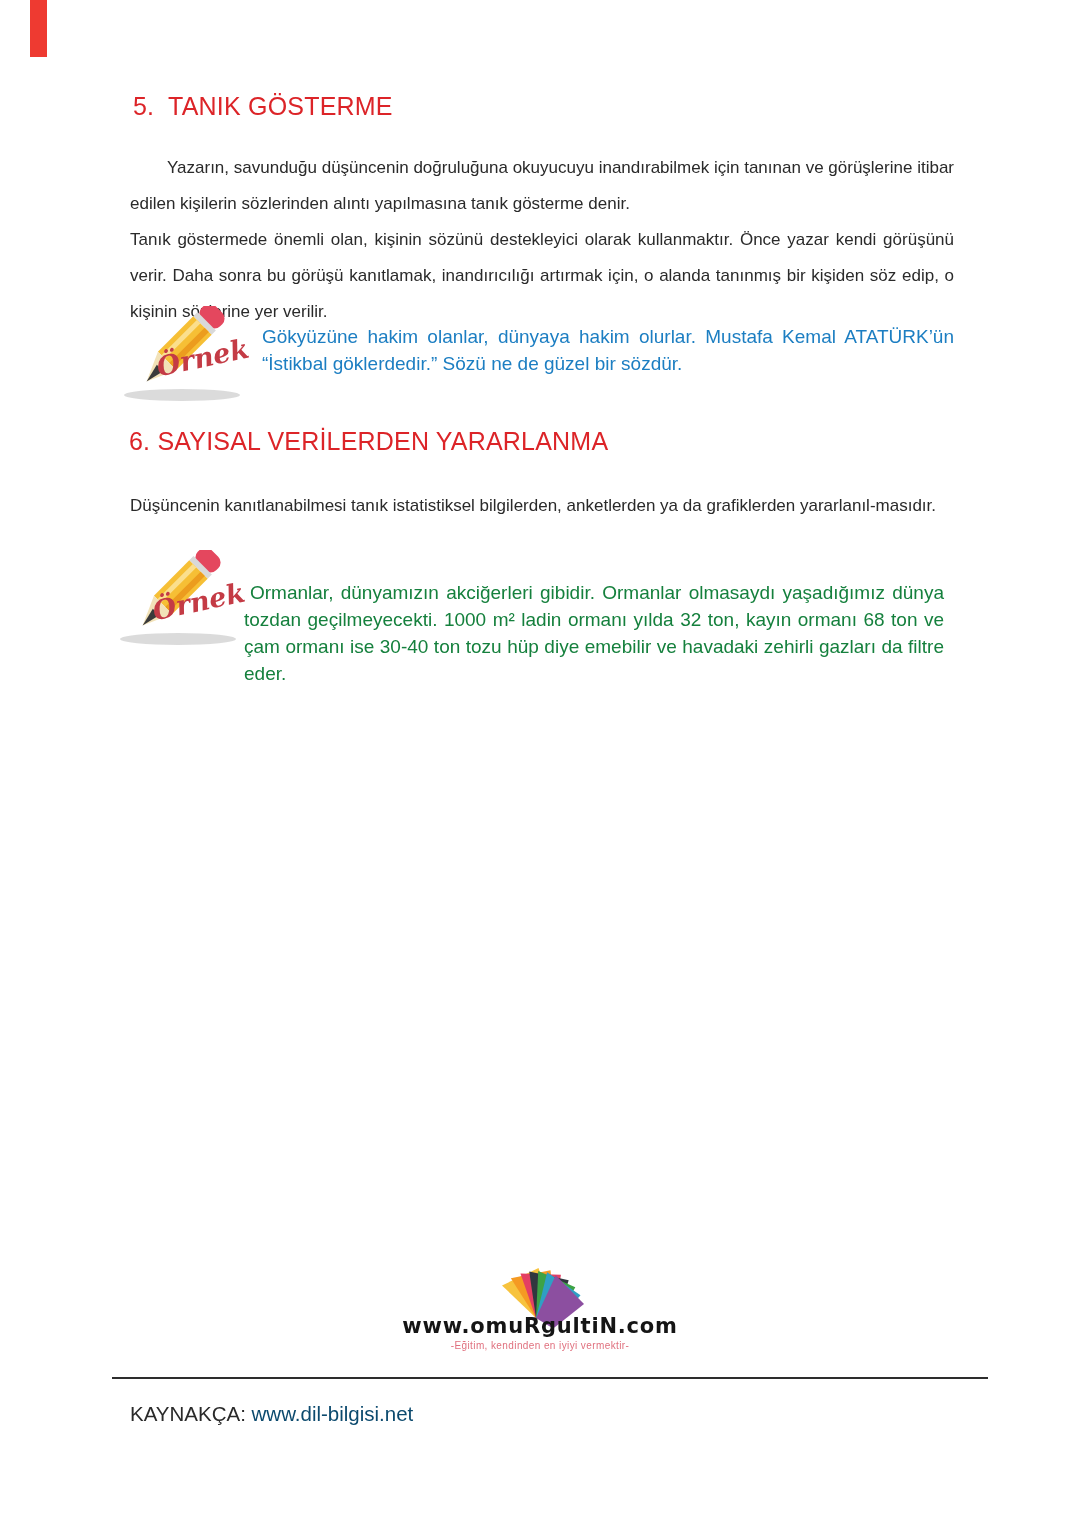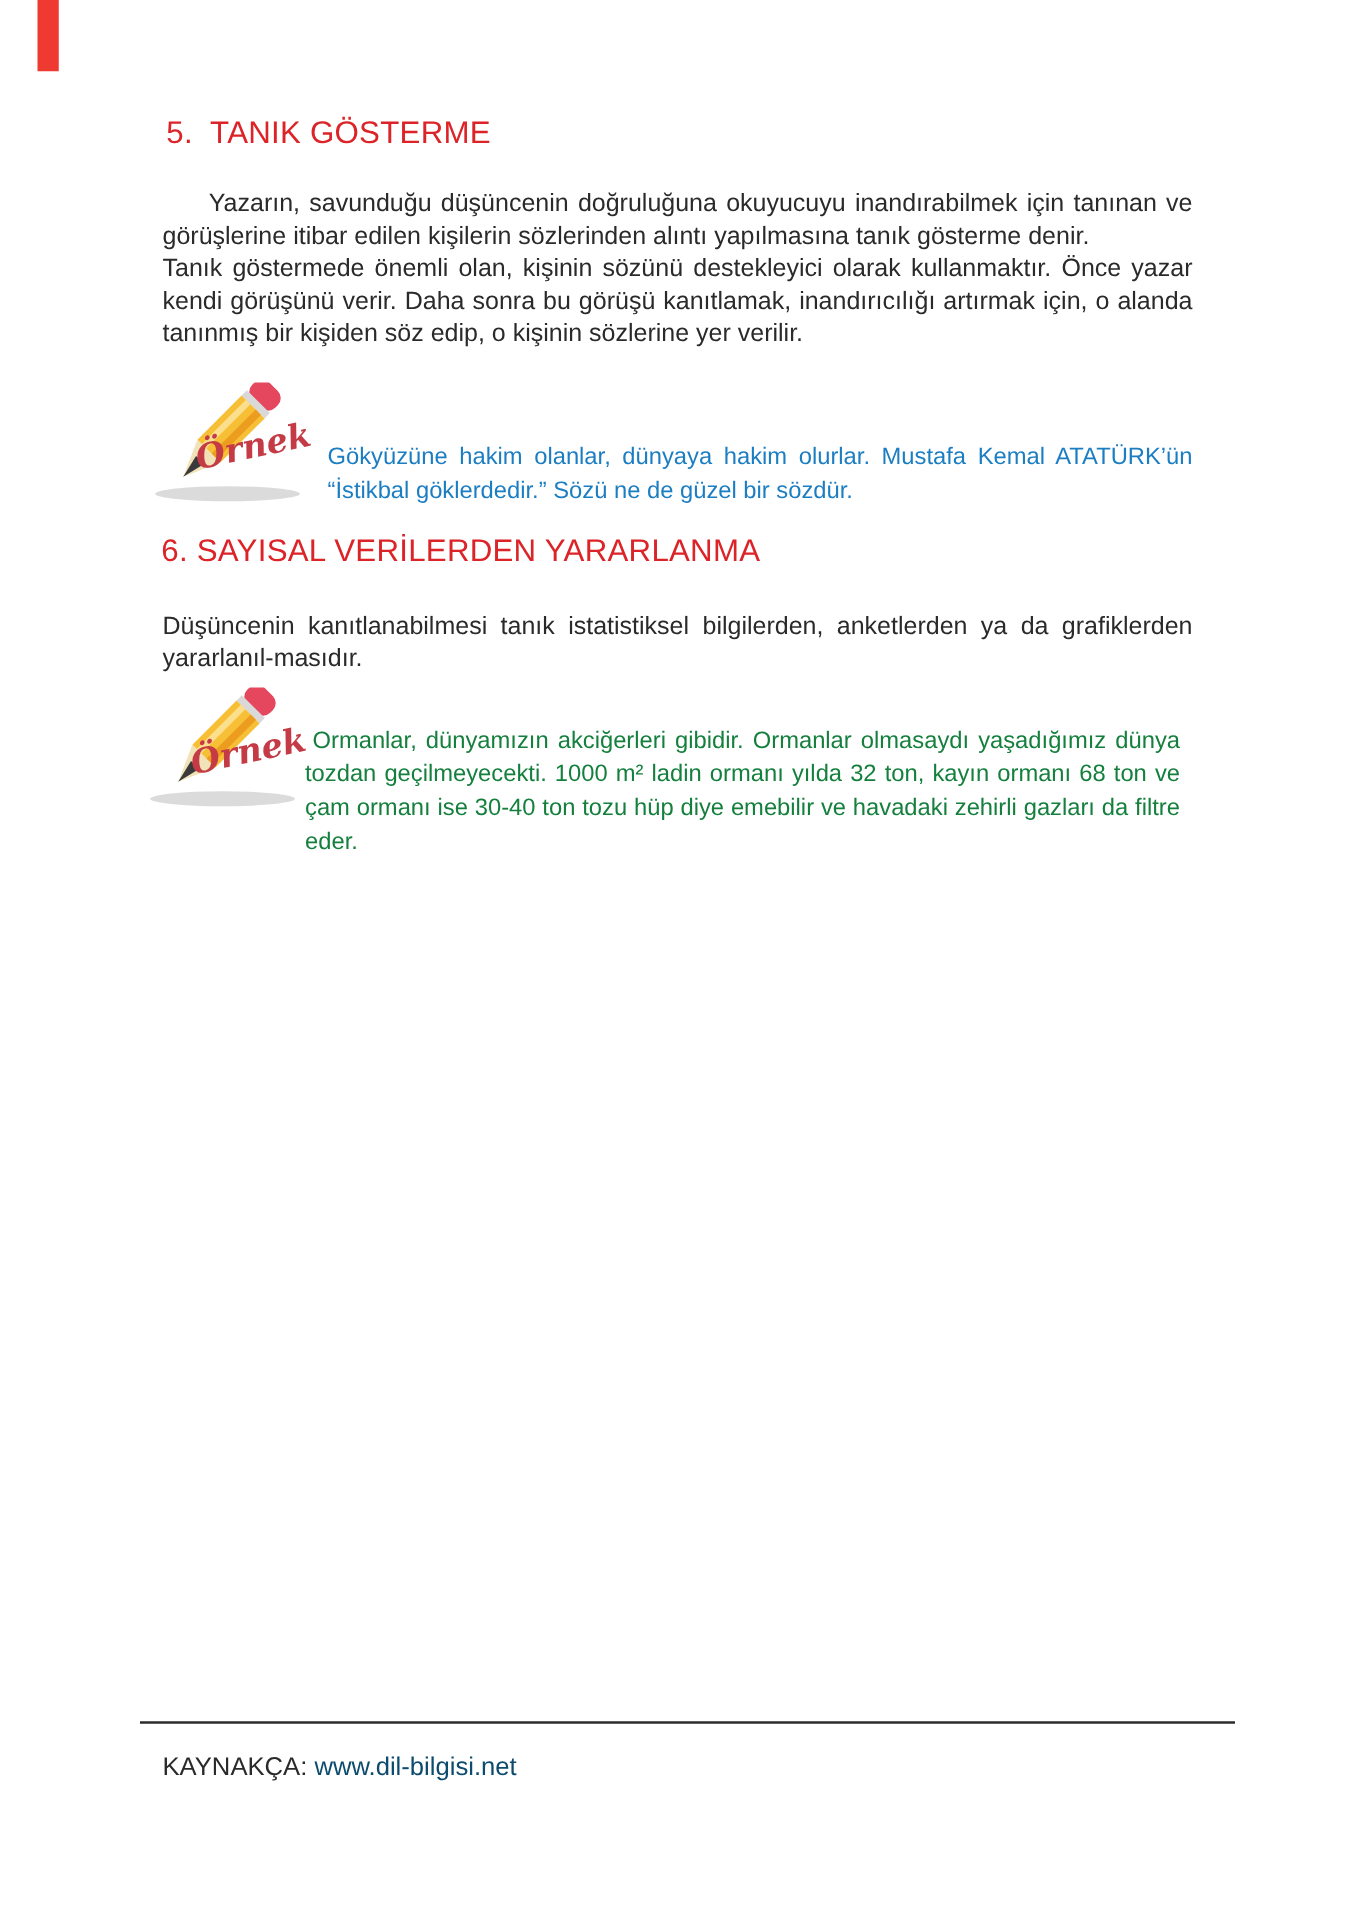--- a/index.html
+++ b/index.html
@@ -24,21 +24,21 @@
     font-size: 25px; font-weight: 400;
     color: #dc2428;
     white-space: pre;
     letter-spacing: 0.2px;
   }
   #heading-5 { left: 133px; top: 92px; }
   #heading-6 { left: 129px; top: 427px; }
 
   .textblock {
     position: absolute; left: 130px; width: 824px;
-    font-size: 20px; line-height: 26px;
+    font-size: 17px; line-height: 36px;
     text-align: justify;
     color: #2a2a2a;
   }
   .textblock p { margin: 0; }
   #block-5 { top: 150px; }
   #block-6 { top: 488px; }
   .first-indent { text-indent: 37px; }
   .bold-italic { font-weight: 700; font-style: italic; color: #1e1e1e; }
 
   .example-icon { position: absolute; width: 140px; height: 100px; }
@@ -51,21 +51,21 @@
     font-size: 27px; color: #c43b45;
     transform: rotate(-12deg);
     white-space: nowrap;
   }
 
   .example-text {
     position: absolute;
     text-align: justify;
     font-size: 19px; line-height: 27px;
   }
-  #example-1-text { left: 262px; top: 333px; width: 692px; color: #1c7ec2; }
+  #example-1-text { left: 262px; top: 304px; width: 692px; color: #1c7ec2; }
   #example-2-text { left: 244px; top: 560px; width: 700px; color: #15803d; text-indent: 6px; }
 
   .logo {
     position: absolute; top: 1260px; left: 0; width: 100%;
     display: flex; flex-direction: column; align-items: center;
   }
   .logo-pages { margin-left: 58px; }
   .logo-site {
     margin-top: -16px;
     font-size: 21px; font-weight: 700;
@@ -135,20 +135,35 @@
         <rect x="57" y="9" width="5" height="50" fill="#fbdf8d"></rect>
         <rect x="68" y="9" width="6" height="50" fill="#ec9c1e"></rect>
         <polygon points="52,59 78,59 65,88" fill="#f2e2b8"></polygon>
         <polygon points="60.5,69 69.5,69 65,88" fill="#3a3a3a"></polygon>
       </g>
     </svg>
     <span class="ornek-label">Örnek</span>
   </div>
   <p id="example-2-text" class="example-text">Ormanlar, dünyamızın akciğerleri gibidir. Ormanlar olmasaydı yaşadığımız dünya tozdan geçilmeyecekti. 1000 m² ladin ormanı yılda 32 ton, kayın ormanı 68 ton ve çam ormanı ise 30-40 ton tozu hüp diye emebilir ve havadaki zehirli gazları da filtre eder.</p>
 
+  <div class="logo">
+    <svg class="logo-pages" width="170" height="70" viewBox="0 0 170 70">
+      <g>
+        <path d="M52 58 L42 12 L82 18 L72 56 Z" fill="#f7c33e" transform="rotate(-34 52 58)"></path>
+        <path d="M52 58 L42 12 L82 18 L72 56 Z" fill="#f59a23" transform="rotate(-20 52 58)"></path>
+        <path d="M52 58 L42 12 L82 18 L72 56 Z" fill="#e43f63" transform="rotate(-7 52 58)"></path>
+        <path d="M52 58 L42 12 L82 18 L72 56 Z" fill="#31373f" transform="rotate(4 52 58)"></path>
+        <path d="M52 58 L42 12 L82 18 L72 56 Z" fill="#3da345" transform="rotate(15 52 58)"></path>
+        <path d="M52 58 L42 12 L82 18 L72 56 Z" fill="#2f9fc4" transform="rotate(26 52 58)"></path>
+        <path d="M52 58 L42 12 L82 18 L72 56 Z" fill="#8c4fa0" transform="rotate(37 52 58)"></path>
+      </g>
+    </svg>
+    <div class="logo-site">www.omuRgultiN.com</div>
+    <div class="logo-tagline">-Eğitim, kendinden en iyiyi vermektir-</div>
+  </div>
 
   <div class="footer-rule"></div>
 
   <div class="footer-line">
     <span>KAYNAKÇA: </span><span class="footer-link">www.dil-bilgisi.net</span>
   </div>
 
 </div>
 
 </body></html>

